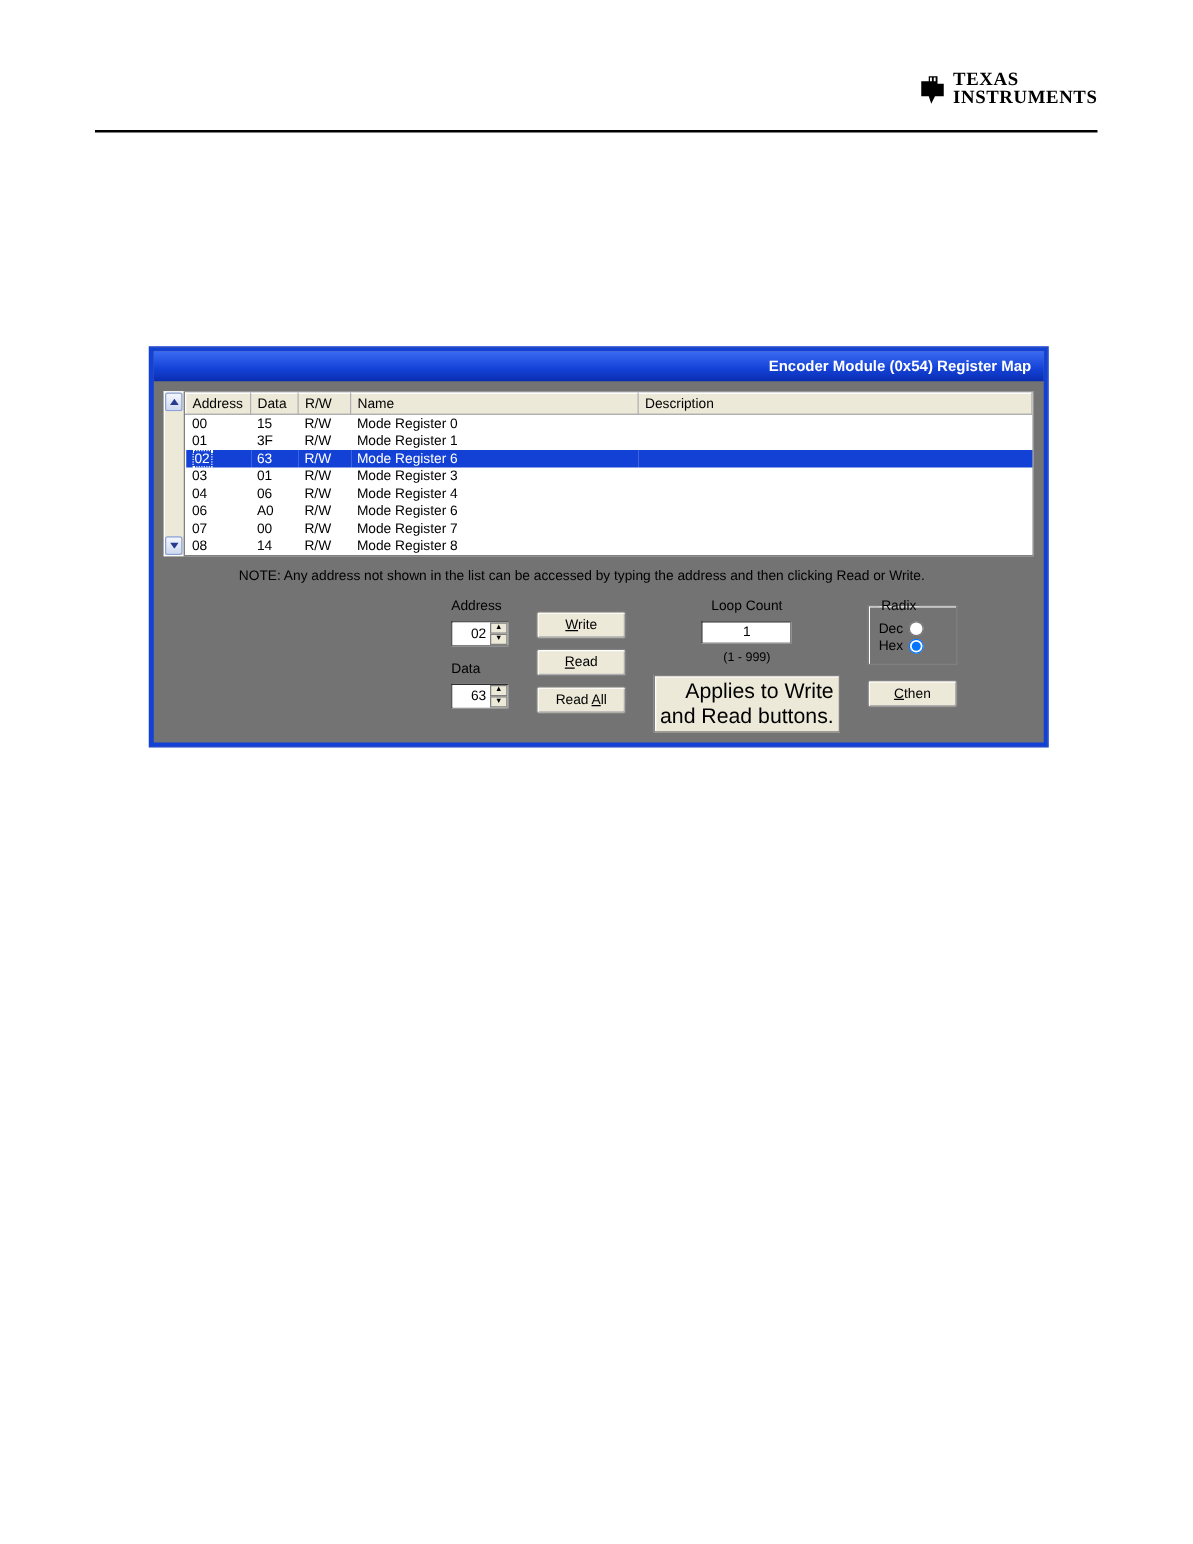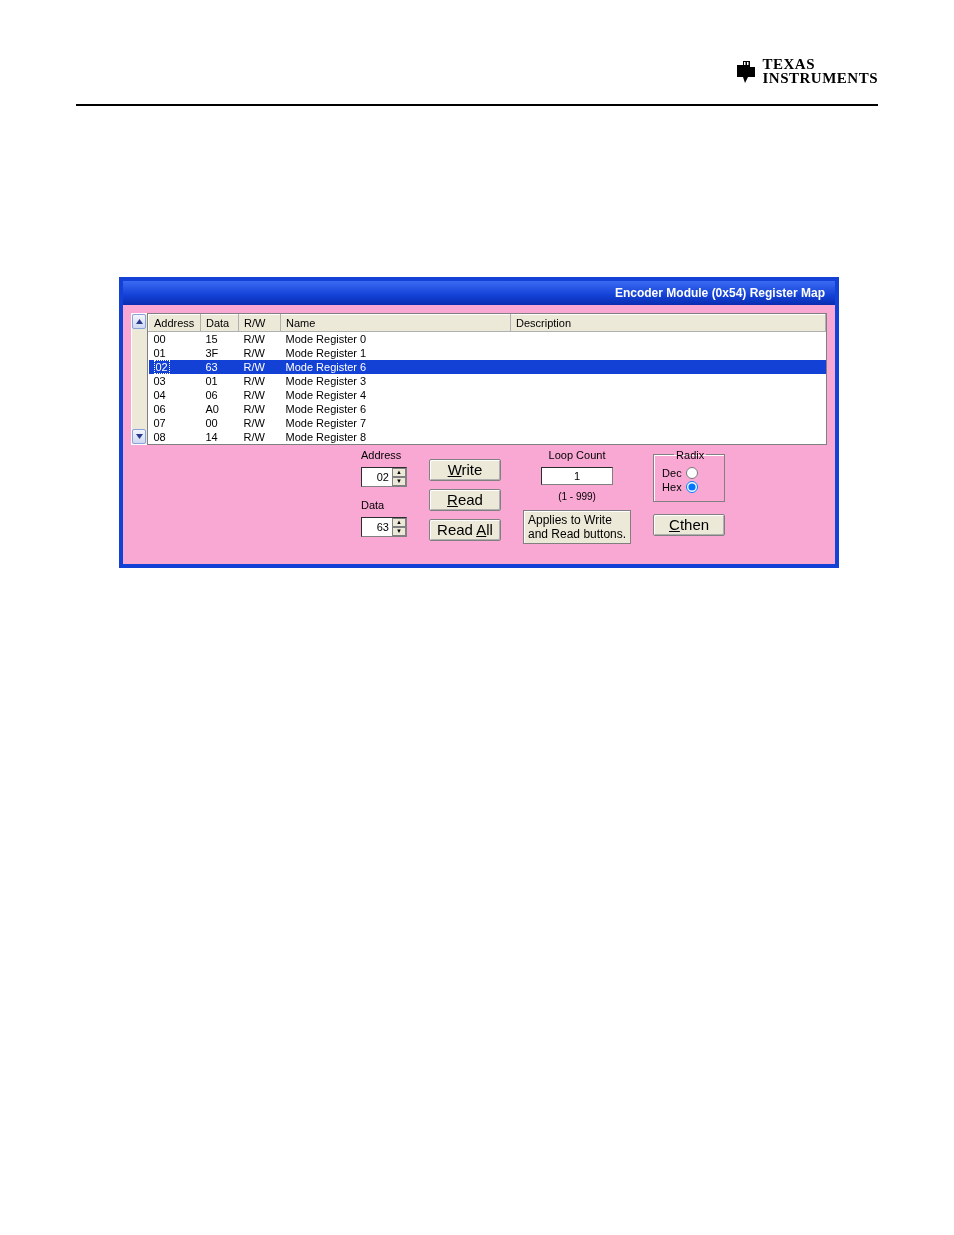--- a/index.html
+++ b/index.html
@@ -44,35 +44,35 @@
   .ti-text .row1 { font-size: 15px; letter-spacing: 0.5px; }
   .ti-text .row2 { font-size: 15px; letter-spacing: 0.5px; }
   .ti-text .tsmall { font-size: 11px; vertical-align: baseline; }
 
   .dialog-frame {
     position: absolute;
     top: 278px;
     left: 120px;
     width: 718px;
     border: 3px solid #1341d6;
-    background: #f9a8d4;
+    background: #737373;
     box-shadow: 0 0 0 1px #1341d6;
   }
   .titlebar {
     background: linear-gradient(#3b6bf3, #1341d6 60%, #0a2db0);
     color: #fff;
     font-weight: bold;
     font-size: 12px;
     height: 24px;
     line-height: 24px;
     padding: 0 10px;
     text-align: right;
   }
   .dialog-body {
-    padding: 8px 8px 20px 8px;
+    padding: 8px 8px 8px 8px;
   }
   .listview-wrap {
     display: flex;
   }
   .scroll-col {
     width: 16px;
     display: flex;
     flex-direction: column;
     background: #ece9d8;
     border: 1px solid #fff;
@@ -177,21 +177,21 @@
     cursor: pointer;
   }
   .win-btn {
     width: 72px;
     height: 22px;
     background: #ece9d8;
     border: 1px solid #808080;
     border-radius: 2px;
     box-shadow: inset 1px 1px 0 #fff, inset -1px -1px 0 #b0b0b0;
     font-family: inherit;
-    font-size: 15px;
+    font-size: 11px;
     cursor: pointer;
     padding: 0;
   }
   .win-btn .u { text-decoration: underline; }
   .loop-input {
     width: 72px;
     height: 18px;
     border: 1px inset #808080;
     background: #fff;
     text-align: center;
@@ -199,32 +199,32 @@
     font-size: 11px;
   }
   .loop-note {
     font-size: 10px;
     text-align: center;
   }
   .loop-box {
     border: 1px solid #808080;
     box-shadow: inset 1px 1px 0 #fff;
     padding: 2px 4px;
-    text-align: left;
-    font-size: 12px;
+    text-align: right;
+    font-size: 17px;
     background: #ece9d8;
     margin-top: 2px;
   }
   fieldset.radix {
     border: 1px solid #808080;
     box-shadow: inset 1px 1px 0 #fff;
     margin: 0;
     padding: 4px 10px 6px 8px;
   }
-  fieldset.radix legend { font-size: 11px; padding: 0 2px; margin-left: 12px; }
+  fieldset.radix legend { font-size: 11px; padding: 0 2px; }
   .radio-row {
     display: flex;
     align-items: center;
     gap: 4px;
     margin: 2px 0;
     font-size: 11px;
   }
   .radio-row input { margin: 0; width: 12px; height: 12px; }
 </style>
 </head>
@@ -339,20 +339,21 @@
                   <td>14</td>
                   <td>R/W</td>
                   <td>Mode Register 8</td>
                   <td></td>
                 </tr>
               </tbody>
           </table>
         </div>
       </div>
 
+      <div class="note">NOTE: Any address not shown in the list can be accessed by typing the address and then clicking Read or Write.</div>
 
       <div class="controls">
         <div class="col">
           <span class="lbl">Address</span>
           <span class="spinner">
             <input type="text" value="02" style="">
             <span class="spin-btns">
               <button>▲</button>
               <button>▼</button>
             </span>

